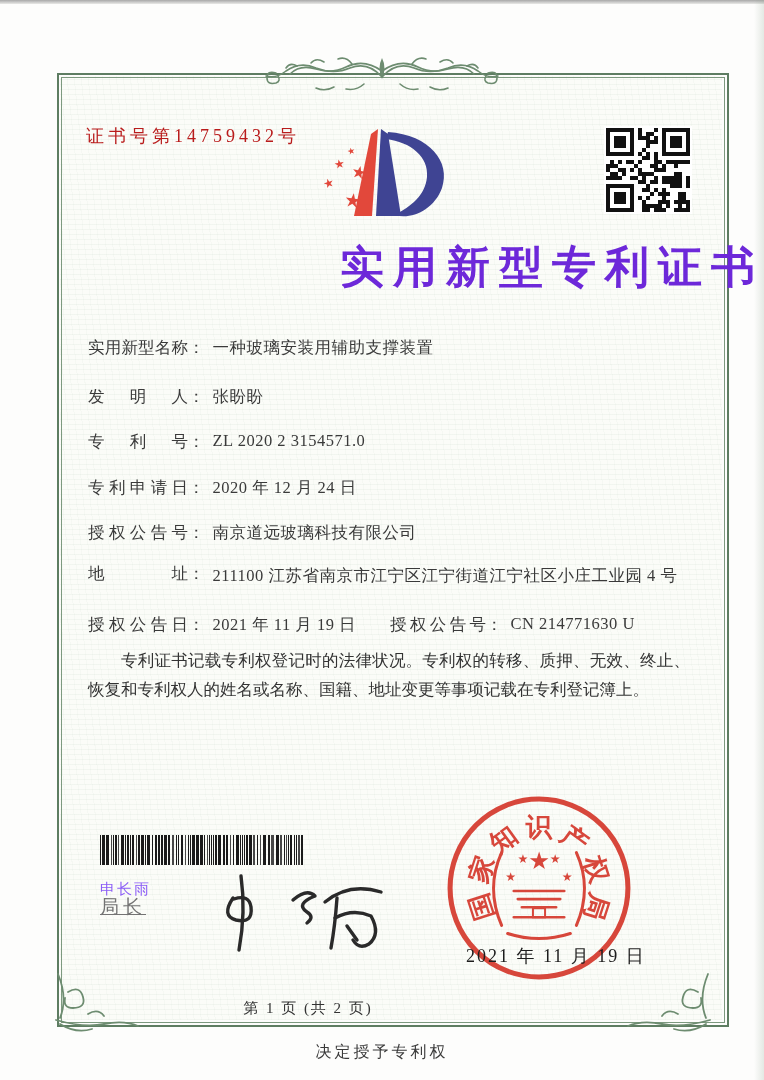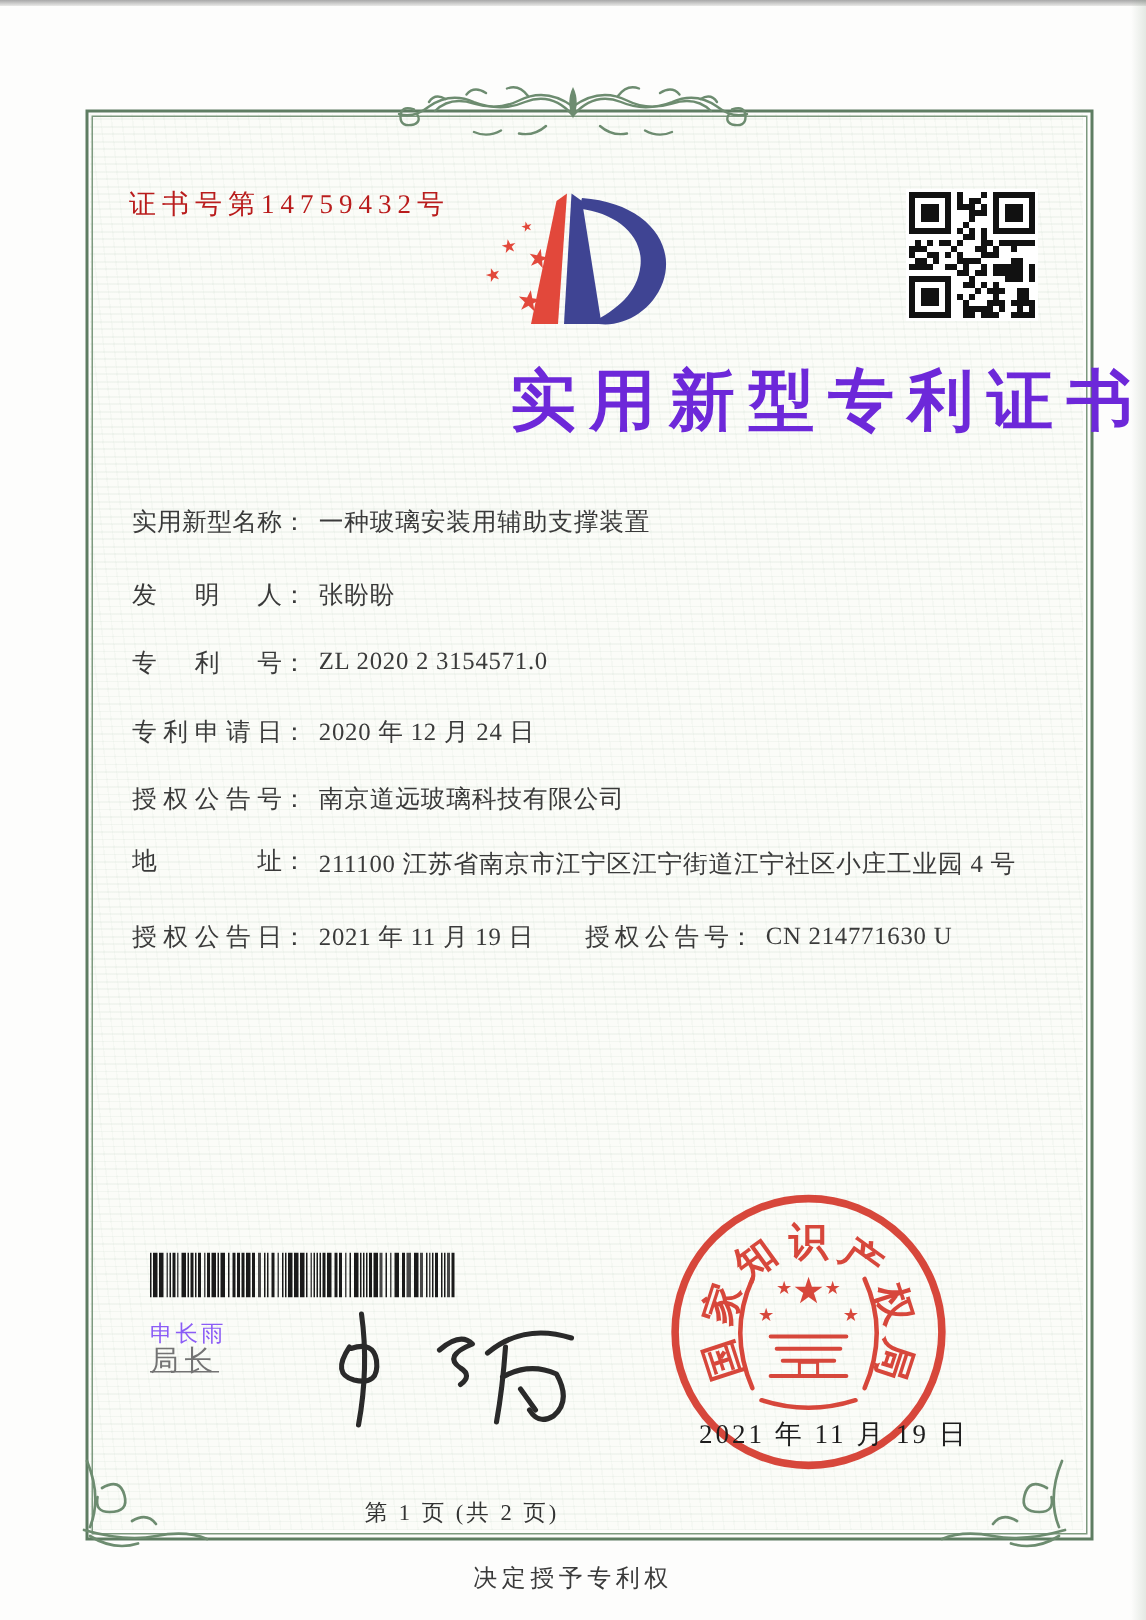--- a/index.html
+++ b/index.html
@@ -272,20 +272,21 @@
   </div>
   <div class="frow" style="top:280px">
     <span class="flabel">授权公告日</span><span class="fcolon">：</span><span class="fvalue">2021 年 11 月 19 日</span>
     <span class="grant-b">
       <span class="flabel">授权公告号</span><span class="fcolon">：</span><span class="fvalue">CN 214771630 U</span>
     </span>
   </div>
 </div>
 
 <div class="abs paras">
+  <p>专利证书记载专利权登记时的法律状况。专利权的转移、质押、无效、终止、恢复和专利权人的姓名或名称、国籍、地址变更等事项记载在专利登记簿上。</p>
 </div>
 
 <svg class="abs barcode" width="206" height="30" viewBox="0 0 206 30">
   <g id="barcode-bars">
       <rect x="0" y="0" width="1" height="30" fill="#1a1a1a"></rect>
       <rect x="2" y="0" width="3" height="30" fill="#1a1a1a"></rect>
       <rect x="6" y="0" width="3" height="30" fill="#1a1a1a"></rect>
       <rect x="11" y="0" width="1" height="30" fill="#474747"></rect>
       <rect x="13" y="0" width="1" height="30" fill="#1a1a1a"></rect>
       <rect x="15" y="0" width="2" height="30" fill="#1a1a1a"></rect>

